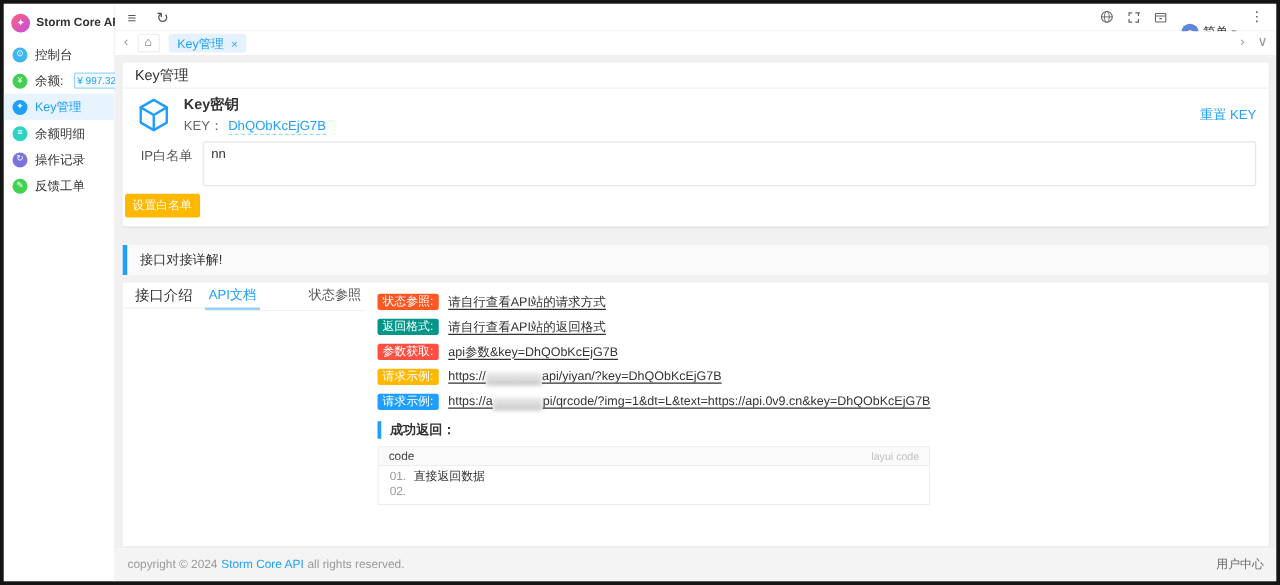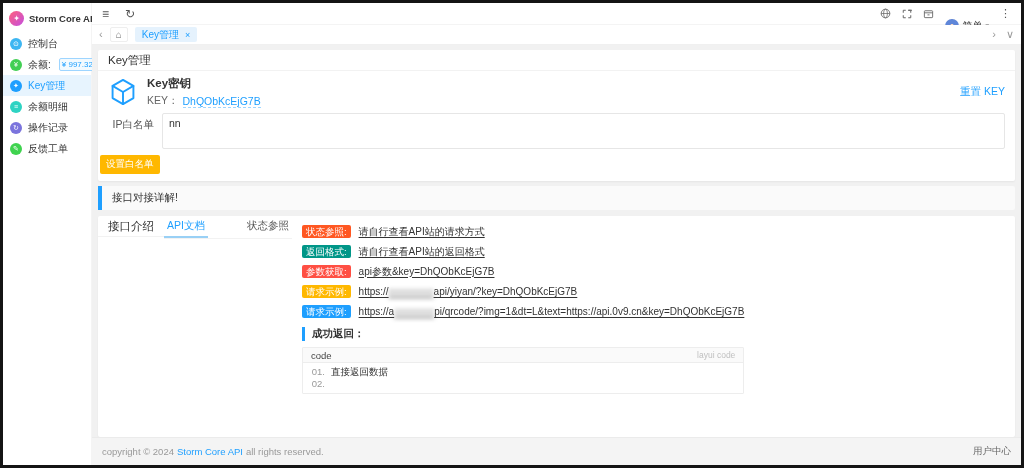--- a/index.html
+++ b/index.html
@@ -71,21 +71,21 @@
   .ip-row { display: flex; margin-top: 5px; }
   .ip-label { width: 46px; flex-shrink: 0; text-align: right; font-size: 10.5px; color: #555;
     padding-top: 5px; margin-right: 8px; }
   .ip-textarea { flex: 1; height: 36px; border: 1px solid #e6e6e6; border-radius: 2px;
     font-size: 10.5px; color: #333; padding: 3px 6px; resize: none; outline: none;
     font-family: "Liberation Sans", "DejaVu Sans", sans-serif; }
   .btn-orange { display: inline-block; margin-top: 6px; margin-left: -8px; background: #ffb800;
     color: #fff; font-size: 9.5px; padding: 3px 6px; border-radius: 2px; border: none; cursor: pointer; }
 
   
-  .notice { margin-top: 5px; background: #fafafa; border-left: 4px solid #1e9fff;
+  .notice { margin-top: 15px; background: #fafafa; border-left: 4px solid #1e9fff;
     border-radius: 0 2px 2px 0; padding: 5px 10px; font-size: 10.5px; color: #333; }
 
   
   .card2 { margin-top: 6px; flex: 1; display: flex; flex-direction: row; }
   .tabs-row { display: flex; justify-content: center; gap: 36px; height: 23px;
     border-bottom: 1px solid #f2f2f2; flex-shrink: 0; }
   .tab-item { font-size: 10.5px; color: #555; display: flex; align-items: center;
     padding: 0 3px; cursor: pointer; border-bottom: 2px solid transparent; }
   .tab-item.active { color: #1e9fff; border-bottom-color: #99d0f5; }
   .api-body { padding: 8px 10px; }

